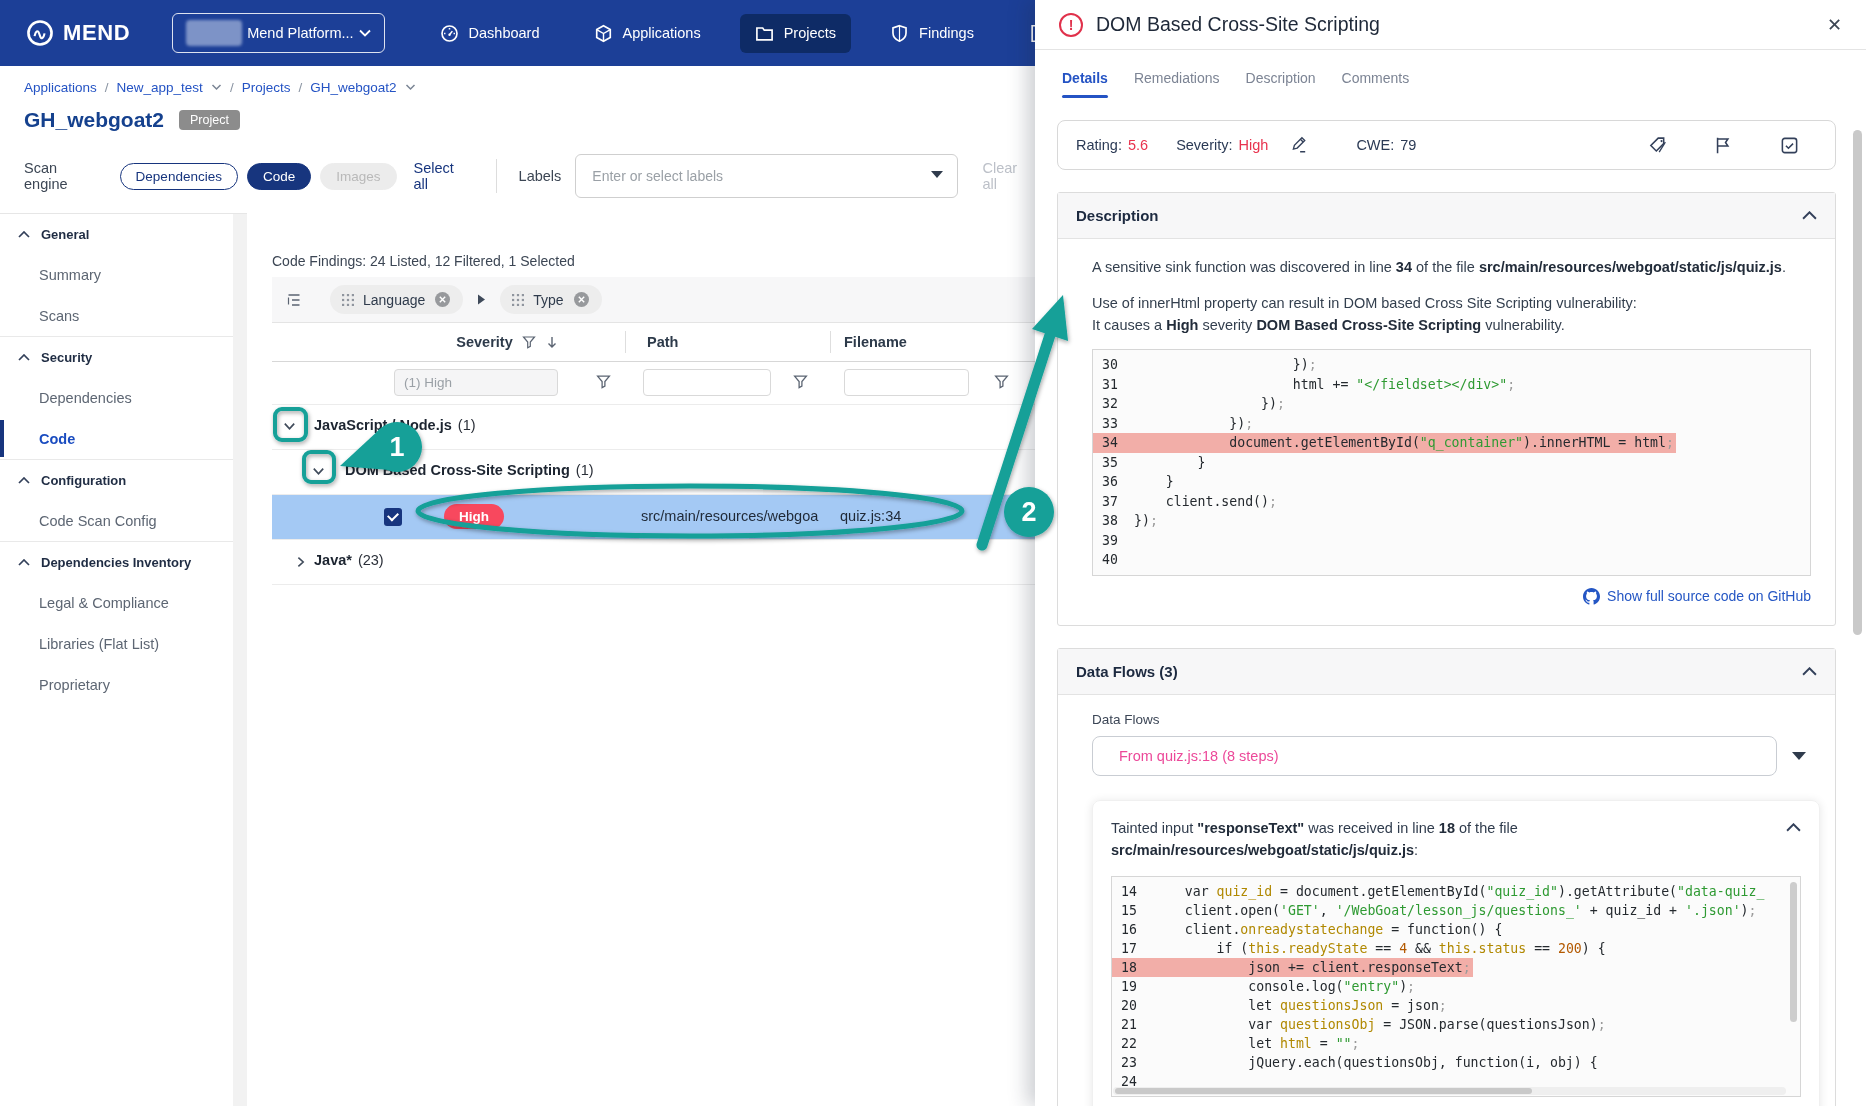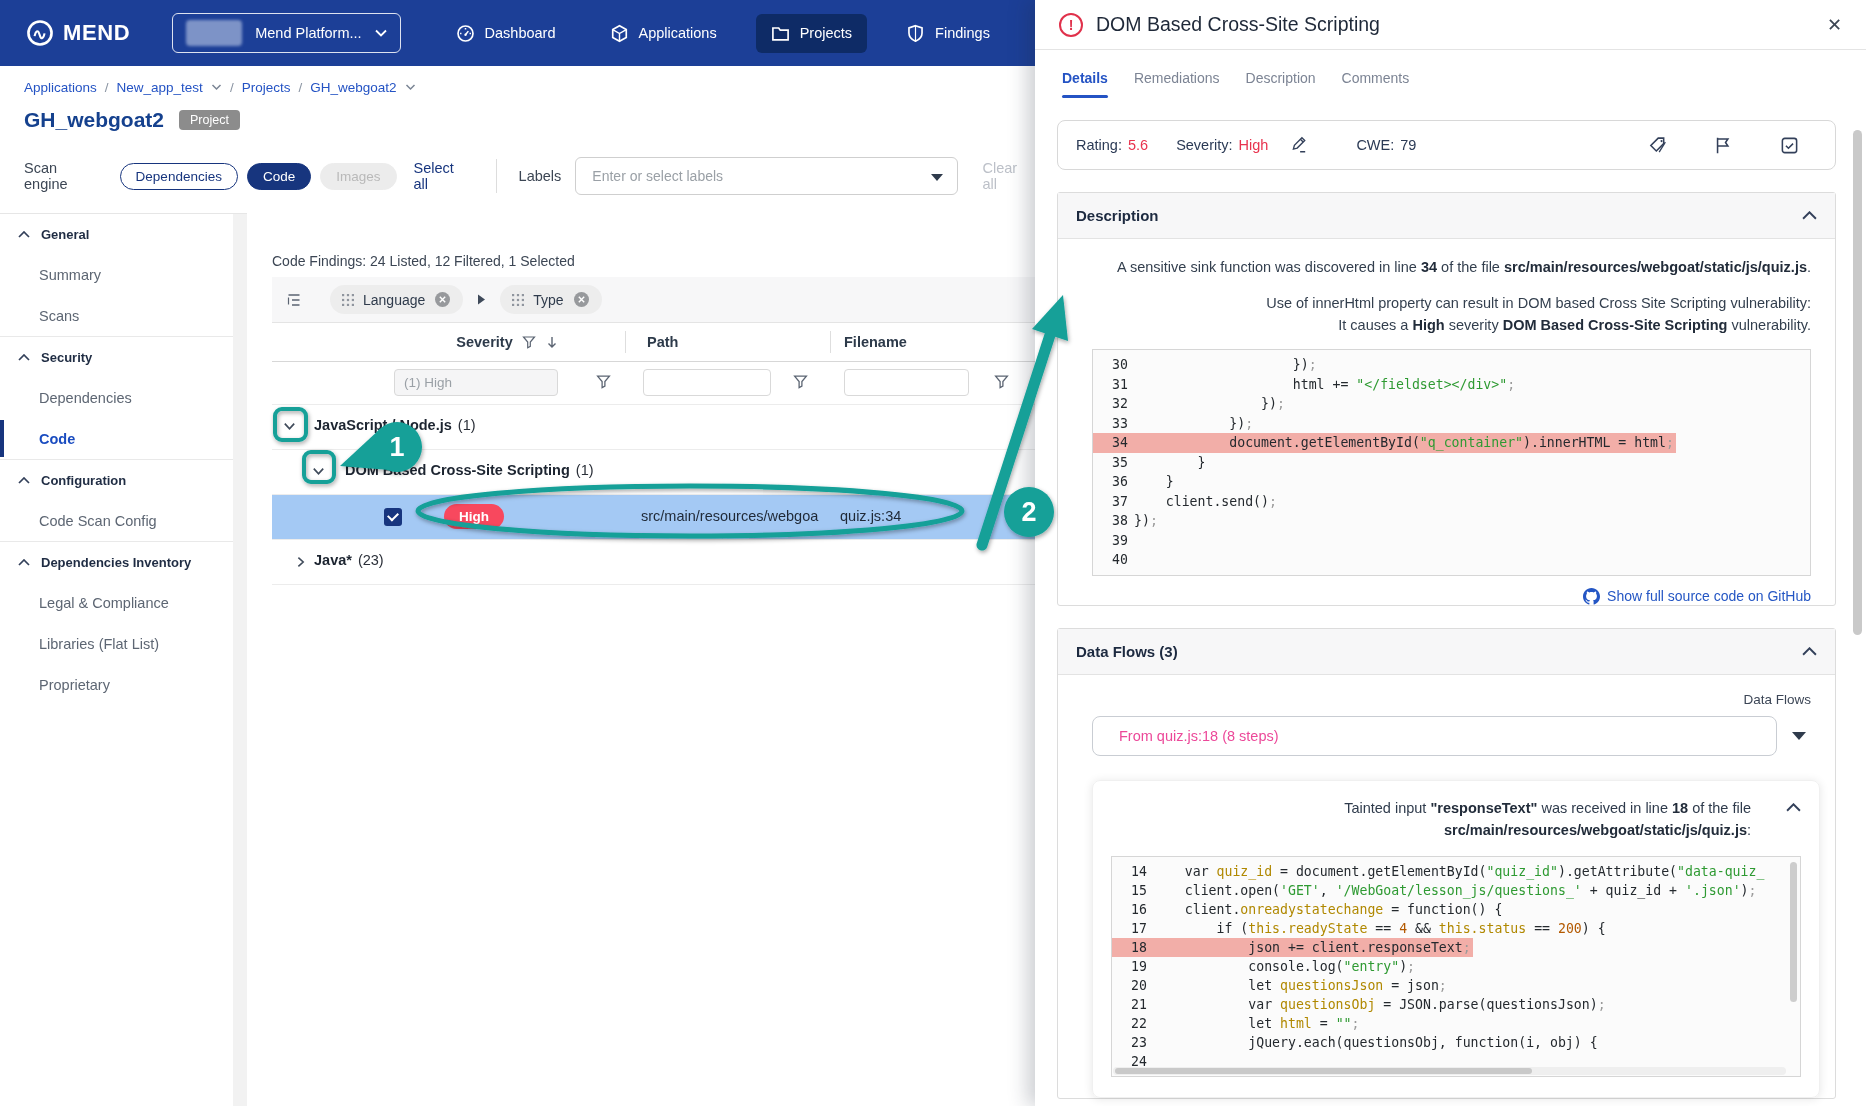--- a/index.html
+++ b/index.html
@@ -5,21 +5,21 @@
   html,body{margin:0;padding:0;}
   .root{position:relative;width:1866px;height:1106px;overflow:hidden;background:#fff;
         font-family:"Liberation Sans",sans-serif;-webkit-font-smoothing:antialiased;}
   .clickable{cursor:pointer;}
 
   
   .topnav{position:absolute;left:0;top:0;width:1866px;height:66px;background:var(--nav_bg);
           display:flex;align-items:center;color:#fff;z-index:2;}
   .brand{display:flex;align-items:center;gap:9px;margin-left:26px;}
   .brand-name{font-weight:bold;font-size:22px;letter-spacing:.6px;}
-  .org-select{margin-left:42px;display:flex;align-items:center;gap:13px;border:1px solid rgba(255,255,255,.85);
+  .org-select{margin-left:42px;display:flex;align-items:center;gap:5px;border:1px solid rgba(255,255,255,.85);
               border-radius:6px;padding:0 13px;height:40px;box-sizing:border-box;}
   .org-blur{width:56px;height:26px;border-radius:4px;background:rgba(205,216,238,.55);filter:blur(1.5px);}
   .org-label{font-size:14.5px;}
   .nav-items{display:flex;align-items:center;margin-left:40px;gap:24px;}
   .nav-item{display:flex;align-items:center;gap:10px;font-size:14.5px;padding:10px 15px;border-radius:6px;}
   .nav-item.active{background:var(--nav_active_bg);}
 
   
   .left-pane{position:absolute;left:0;top:66px;width:1035px;height:1040px;z-index:1;overflow:hidden;background:#fff;}
   .breadcrumb{position:absolute;left:24px;top:14px;display:flex;align-items:center;gap:8px;font-size:13.5px;}
@@ -30,21 +30,21 @@
   .badge{background:#8c8c8c;color:#fff;font-size:12.5px;padding:3px 11px;border-radius:4px;}
   .scan-row{position:absolute;left:24px;top:92px;height:36px;display:flex;align-items:center;}
   .scan-label{font-size:14.5px;color:#3c4654;margin-right:16px;}
   .pill{font-size:13.5px;border-radius:15px;padding:5px 15px;margin-right:9px;}
   .pill.outline{border:1.5px solid #17357e;color:#17357e;background:#fff;}
   .pill.solid{background:#17357e;color:#fff;border:1.5px solid #17357e;}
   .pill.disabled{background:#ececec;color:#b9b9b9;border:1.5px solid #ececec;}
   .select-all{font-size:14.5px;color:#17357e;margin-left:8px;}
   .v-divider{width:1px;height:34px;background:#ddd;margin:0 22px 0 24px;}
   .labels-label{font-size:14.5px;color:#3c4654;margin-right:14px;}
-  .labels-box{position:relative;width:388px;height:38px;border:1px solid #cfcfcf;border-radius:6px;
+  .labels-box{position:relative;width:388px;height:44px;border:1px solid #cfcfcf;border-radius:6px;
               box-sizing:border-box;display:flex;align-items:center;background:#fff;}
   .labels-box input{border:none;outline:none;background:transparent;font-family:inherit;font-size:14px;
                     color:#3c4654;margin-left:14px;width:320px;}
   .labels-box input::placeholder{color:#9aa0a6;}
   .caret-down{width:0;height:0;border-left:6px solid transparent;border-right:6px solid transparent;
               border-top:7px solid #2f3b4c;}
   .labels-caret{position:absolute;right:14px;top:16px;}
   .clear-all{font-size:14.5px;color:#bcc0c8;margin-left:24px;}
 
   .side-top-divider{position:absolute;left:0;top:147px;width:247px;height:1px;background:#e6e6e6;}
@@ -111,21 +111,21 @@
   .meta-item{display:flex;gap:6px;align-items:center;}
   .red{color:var(--rating_red);}
   .meta-pencil{margin-left:22px;display:flex;}
   .meta-cwe{margin-left:48px;}
   .meta-sev{margin-left:28px;}
   .meta-icons{margin-left:auto;display:flex;gap:47px;align-items:center;padding-right:18px;}
   .section{margin:22px 30px 0 22px;border:1px solid #dcdcdc;border-radius:3px;}
   .section-head{height:45px;background:#f7f7f8;border-bottom:1px solid #e3e3e3;display:flex;align-items:center;
                 padding:0 18px;font-size:15px;font-weight:bold;color:#1d2a40;}
   .collapse{margin-left:auto;display:flex;}
-  .section-body{padding:17px 24px 0 34px;text-align:right;}
+  .section-body{padding:17px 24px 20px 34px;}
   .para{font-size:14.5px;color:#333f4e;line-height:22px;}
   .para b{color:#222c3a;}
   .para2{margin-top:14px;}
   .codeblock{margin-top:13px;border:1px solid #d6d6d6;background:#fbfbfb;padding:5px 0;
              font-family:"DejaVu Sans Mono",monospace;font-size:13.2px;line-height:19.5px;
              overflow:hidden;position:relative;color:#24292e;}
   .cl{display:flex;}
   .cl.hl{background:var(--code_highlight);width:max-content;padding-right:2px;}
   .ln{flex:none;width:26px;padding-left:9px;}
   .cc{white-space:pre;padding-left:6px;}

